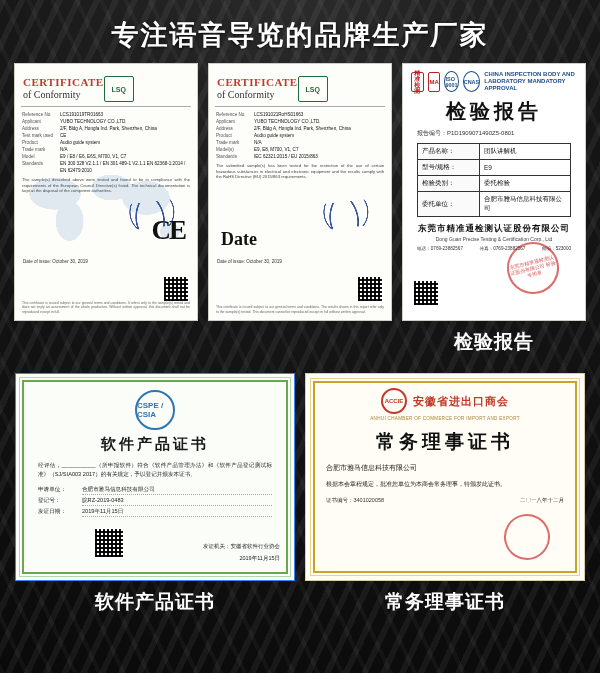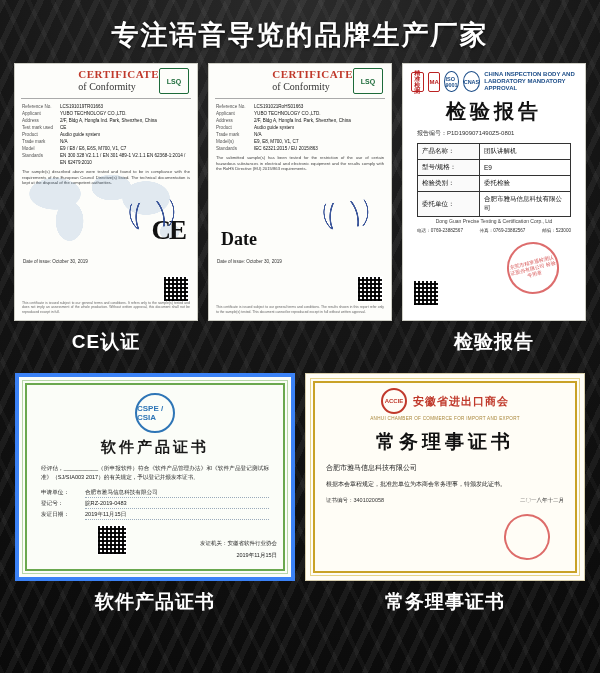--- a/index.html
+++ b/index.html
@@ -80,22 +80,22 @@
     border: 1px solid #cfcfc6;
     position: relative;
     overflow: hidden;
     color: #2a2a2a;
   }
   .paper.small { width: 184px; height: 258px; }
   .paper.wide  { width: 280px; height: 208px; }
 
   
   .cert-top {
-    display: flex; justify-content: flex-end; align-items: flex-start;
-    padding: 4px 8px 0;
+    display: flex; justify-content: flex-start; align-items: flex-start;
+    padding: 12px 8px 0;
   }
   .cert-title {
     font-family: "Liberation Serif", serif;
     font-weight: bold;
     font-size: 11px;
     letter-spacing: .5px;
     color: #c0392b;
   }
   .cert-sub {
     font-family: "Liberation Serif", serif;
@@ -222,21 +222,21 @@
     width: 52px; height: 52px; border-radius: 50%;
     border: 2px solid rgba(200,20,20,.62);
     color: rgba(200,20,20,.72);
     display: flex; align-items: center; justify-content: center;
     font-size: 5px; text-align: center; transform: rotate(-14deg);
   }
 
   
   .soft {
     background: #fbfdf8;
-    border: 4px solid #3b82f6;
+    border: 1px solid #3b82f6;
   }
   .soft::before {
     content: "";
     position: absolute; inset: 6px;
     border: 2px solid #6aa84f;
     outline: 1px solid #b6d7a8;
     outline-offset: 2px;
   }
   .soft-inner { position: relative; padding: 16px 16px 0; }
   .cspe {
@@ -349,21 +349,20 @@
 EN 62368-1:2014 / EN 62479:2010</span>
               </div>
           </div>
           <div class="para">The sample(s) described above were tested and found to be in compliance with the requirements of the European Council Directive(s) listed. The technical documentation is kept at the disposal of the competent authorities.</div>
           <div class="ce-mark">CE</div>
           <div class="signature"></div>
           <div class="issue">Date of issue: October 30, 2019</div>
           <div class="qr" style="right:8px; bottom:18px;"></div>
           <div class="footnote">This certificate is issued subject to our general terms and conditions. It refers only to the sample(s) tested and does not imply an assessment of the whole production. Without written approval, this document shall not be reproduced except in full.</div>
         </div>
-        <div class="caption">CE认证</div>
       </div>
 
       <div class="cell">
         <div class="paper small">
           <div class="cert-top">
             <div>
               <div class="cert-title">CERTIFICATE</div>
               <div class="cert-sub">of Conformity</div>
             </div>
             <div class="cert-logo">LSQ</div>
@@ -433,20 +432,21 @@
             </div>
             <div class="insp-tr">
               <div class="insp-td k">检验类别：</div>
               <div class="insp-td v">委托检验</div>
             </div>
             <div class="insp-tr">
               <div class="insp-td k">委托单位：</div>
               <div class="insp-td v">合肥市雅马信息科技有限公司</div>
             </div>
           </div>
+          <div class="insp-org">东莞市精准通检测认证股份有限公司</div>
           <div class="insp-org-en">Dong Guan Precise Testing &amp; Certification Corp., Ltd</div>
           <div class="insp-contact">
             <span>电话：0769-23882567</span>
             <span>传真：0769-23882567</span>
             <span>邮编：523000</span>
           </div>
           <div class="stamp">东莞市精准通检测认证股份有限公司 检验专用章</div>
           <div class="qr" style="left:10px; bottom:14px;"></div>
         </div>
         <div class="caption">检验报告</div>

